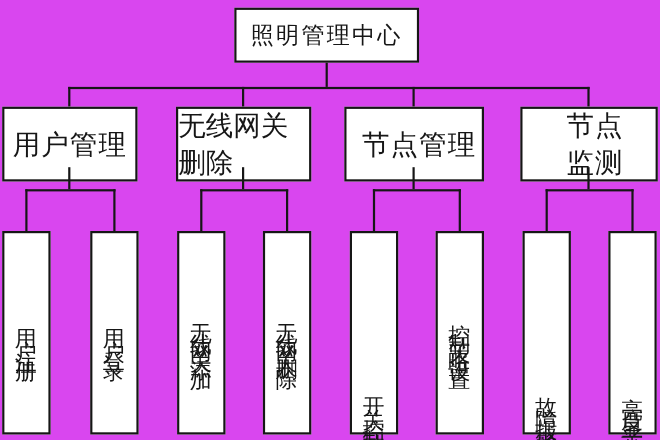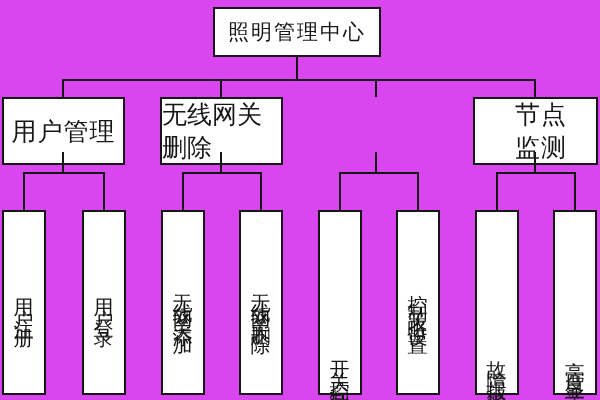--- a/index.html
+++ b/index.html
@@ -82,20 +82,23 @@
   <div class="line v" style="left:220px; top:79px;  height:18px;"></div>
   <div class="line v" style="left:375px; top:79px;  height:18px;"></div>
   <div class="line v" style="left:534px; top:79px;  height:18px;"></div>
 
   <div class="node branch b0">
     <span>用户管理</span>
   </div>
   <div class="node branch b1">
     <span>无线网关删除</span>
   </div>
+  <div class="node branch b2 align-right">
+    <span>节点管理</span>
+  </div>
   <div class="node branch b3 align-right">
     <span>节点监测</span>
   </div>
 
   <div class="line v" style="left:62px;  top:152px; height:20px;"></div>
   <div class="line h" style="left:23px;  top:172px; width:82px;"></div>
   <div class="line v" style="left:23px;  top:172px; height:38px;"></div>
   <div class="line v" style="left:103px; top:172px; height:38px;"></div>
 
   <div class="line v" style="left:220px; top:152px; height:20px;"></div>

